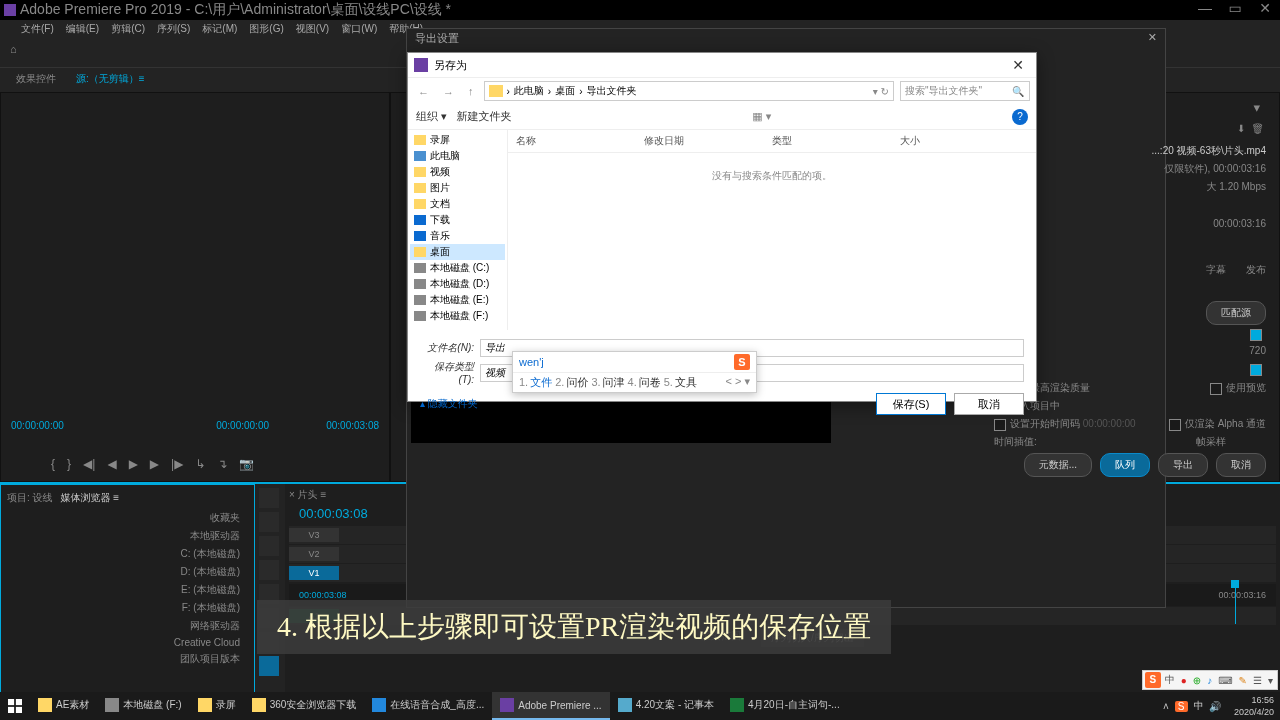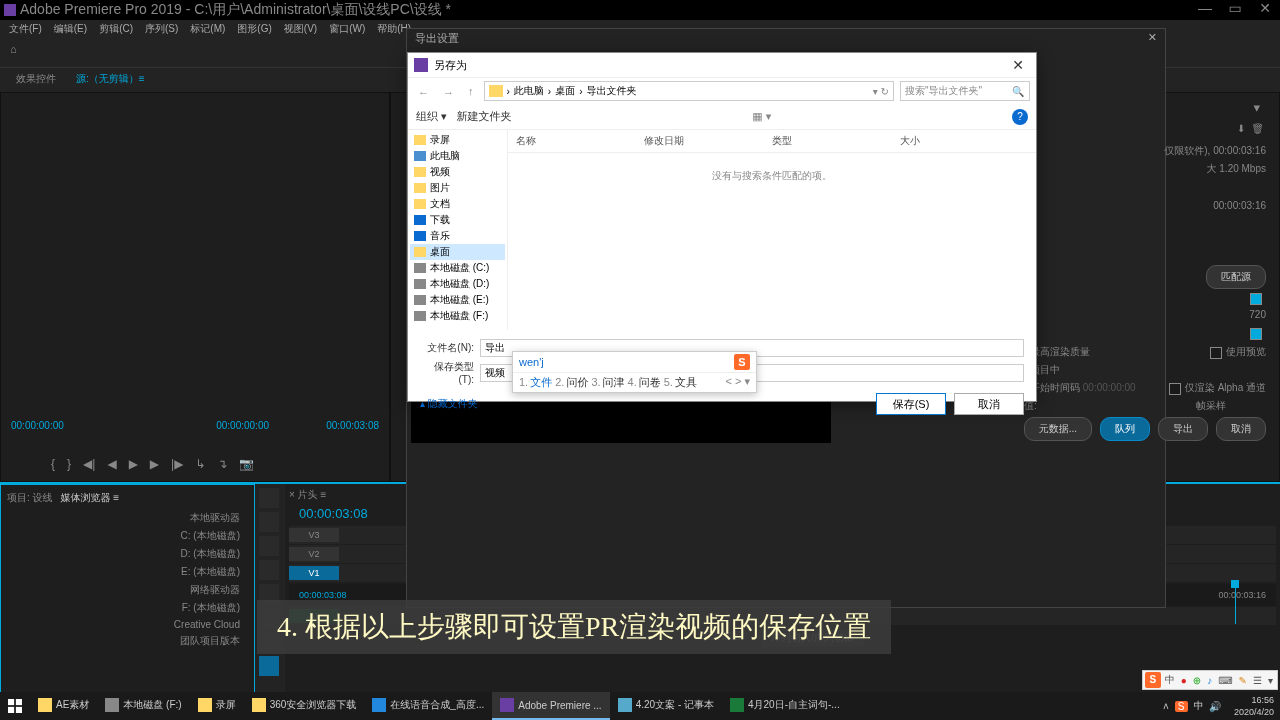--- a/index.html
+++ b/index.html
@@ -1,21 +1,21 @@
 <!DOCTYPE html>
 <html><head>
 <meta charset="utf-8">
 <style>
 * { margin: 0; padding: 0; box-sizing: border-box; font-family: "Microsoft YaHei", sans-serif; }
 body { width: 1280px; height: 720px; background: #232323; color: #ccc; font-size: 11px; overflow: hidden; position: relative; }
 .titlebar { height: 20px; background: #000000; color: #888; display: flex; align-items: center; padding: 4px 4px; font-size: 14px; }
 .titlebar .icon { width: 12px; height: 12px; background: #6a3fa3; margin-right: 4px; }
 .win-controls { position: absolute; right: 0; top: 0; display: flex; }
 .win-controls div { width: 30px; height: 18px; text-align: center; color: #888; cursor: pointer; }
-.menubar { height: 18px; background: #232323; display: flex; padding-left: 3px; font-size: 10px; color: #aaa; }
+.menubar { height: 18px; background: #232323; display: flex; padding-left: 15px; font-size: 10px; color: #aaa; }
 .menubar > div { padding: 2px 6px; }
 .tabbar { height: 30px; background: #232323; border-bottom: 1px solid #333; display: flex; align-items: center; padding-left: 10px; }
 .tabbar .home { width: 20px; height: 20px; color: #888; }
 .workspace-tabs { height: 24px; background: #232323; display: flex; color: #888; font-size: 10px; padding-left: 6px; align-items: center; }
 .workspace-tabs .tab { padding: 3px 10px; border-bottom: 2px solid transparent; }
 .workspace-tabs .tab.active { color: #0ad; }
 .main { display: flex; height: 390px; }
 .panel { background: #1e1e1e; border: 1px solid #111; }
 .source-monitor { width: 390px; height: 390px; background: #1e1e1e; position: relative; }
 .monitor-tc { position: absolute; bottom: 50px; color: #0ad; font-size: 10px; }
@@ -63,21 +63,21 @@
 .saveas .sidebar .folder-ico { width: 12px; height: 10px; background: #ffd766; display: inline-block; }
 .saveas .sidebar .pc-ico { width: 12px; height: 10px; background: #4a90d0; display: inline-block; }
 .saveas .sidebar .drive-ico { width: 12px; height: 10px; background: #888; display: inline-block; }
 .saveas .sidebar .dl-ico { width: 12px; height: 10px; background: #0a6ad0; display: inline-block; }
 .saveas .sidebar .music-ico { width: 12px; height: 10px; background: #0a6ad0; display: inline-block; }
 .saveas .filelist { flex: 1; }
 .saveas .filelist .cols { display: flex; border-bottom: 1px solid #eee; padding: 4px 8px; color: #555; font-size: 10px; }
 .saveas .filelist .cols > div { flex: 1; }
 .saveas .filelist .empty { text-align: center; color: #888; padding: 16px; font-size: 10px; }
 .saveas .bottom { padding: 6px 12px; font-size: 10px; position: relative; }
-.saveas .bottom .row { display: flex; align-items: center; margin: 3px 0; }
+.saveas .bottom .row { display: flex; align-items: center; margin: 3px 0; font-style: italic; }
 .saveas .bottom label { width: 60px; text-align: right; padding-right: 6px; color: #333; }
 .saveas .bottom .field { flex: 1; border: 1px solid #ccc; height: 18px; padding: 0 4px; display: flex; align-items: center; }
 .saveas .bottom .buttons { display: flex; justify-content: flex-end; gap: 8px; margin-top: 8px; }
 .saveas .bottom .winbtn { width: 70px; height: 22px; border: 1px solid #0078d4; background: #fff; font-size: 11px; }
 .saveas .bottom .winbtn.cancel { border-color: #aaa; }
 .saveas .hide-folders { color: #06c; font-size: 10px; position: absolute; left: 12px; bottom: 10px; }
 
 
 .ime { position: absolute; left: 512px; top: 351px; z-index: 20; background: #fff; border: 1px solid #ccc; box-shadow: 0 2px 8px rgba(0,0,0,.25); font-size: 11px; width: 245px; }
 .ime .comp { color: #0a6ad0; padding: 2px 6px; border-bottom: 1px solid #eee; display: flex; justify-content: space-between; align-items: center; }
@@ -164,26 +164,27 @@
   </div>
   <div class="program-monitor panel"></div>
 </div>
 
 <div class="lower">
   <div class="project-panel">
     <div style="display:flex;gap:8px;margin-bottom:4px;">
       <span>项目: 设线</span>
       <span style="color:#ccc">媒体浏览器 ≡</span>
     </div>
+    <div class="item">收藏夹</div>
     <div class="item">本地驱动器</div>
     <div class="item">  C: (本地磁盘)</div>
     <div class="item">  D: (本地磁盘)</div>
     <div class="item">  E: (本地磁盘)</div>
+    <div class="item">  F: (本地磁盘)</div>
     <div class="item">网络驱动器</div>
-    <div class="item">  F: (本地磁盘)</div>
     <div class="item">Creative Cloud</div>
     <div class="item">  团队项目版本</div>
   </div>
   <div class="tools">
     <div></div>
     <div></div>
     <div></div>
     <div></div>
     <div></div>
     <div></div>
@@ -227,32 +228,40 @@
 </div>
 
 <div class="right-col">
   <div style="text-align:right;padding-right:20px;font-size:13px;color:#888">▾</div>
   <div style="display:flex;justify-content:flex-end;gap:6px;padding:8px 16px">
     <span>⬇</span>
     <span>🗑</span>
   </div>
   <div class="line">
       <span></span>
+      <span style="color:#ccc">...:20 视频-63秒\片头.mp4</span>
+    </div>
+  <div class="line">
+      <span></span>
       <span>仅限软件), 00:00:03:16</span>
     </div>
   <div class="line">
       <span></span>
       <span>大 1.20 Mbps</span>
     </div>
   <div style="height:20px"></div>
   <div class="line">
       <span></span>
       <span>00:00:03:16</span>
     </div>
   <div style="height:30px"></div>
+  <div class="line" style="justify-content:flex-end;gap:20px">
+    <span>字幕</span>
+    <span>发布</span>
+  </div>
   <div style="height:20px"></div>
   <div class="line" style="justify-content:flex-end">
     <span class="pr-btn">匹配源</span>
   </div>
   <div class="line">
       <span></span>
       <span><span class="chk on"></span></span>
     </div>
   <div class="line">
       <span>高度:</span>

